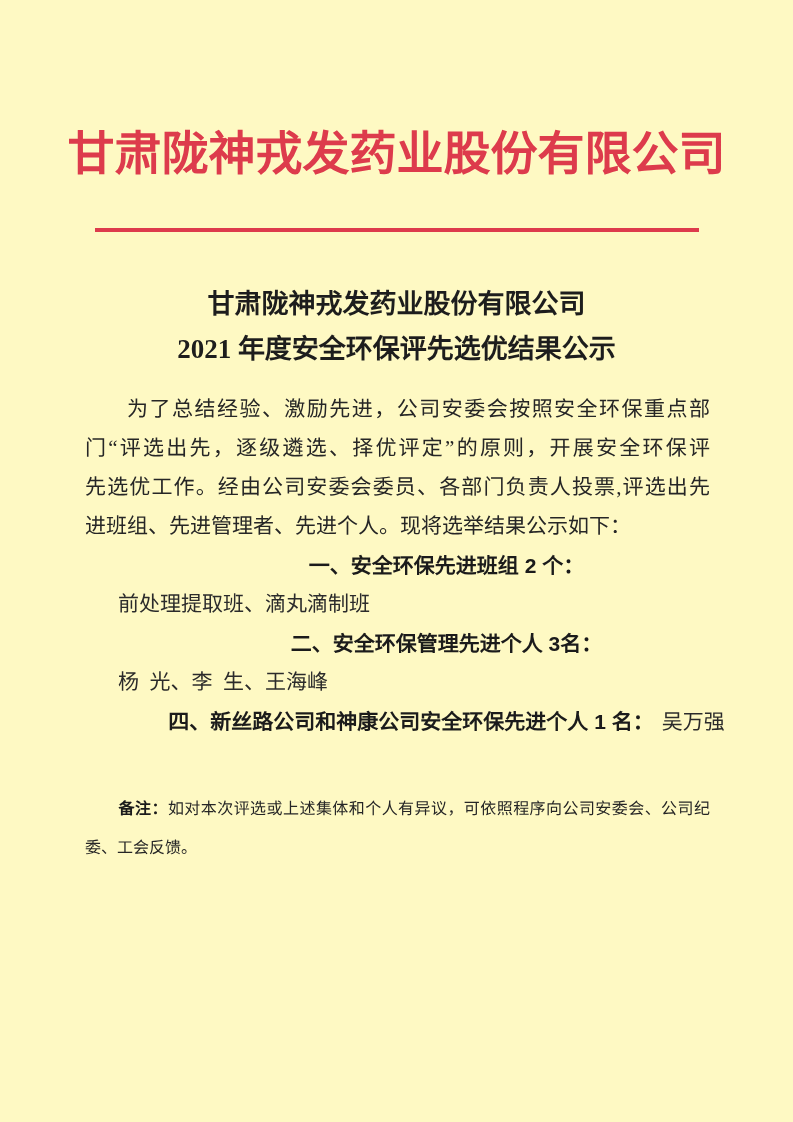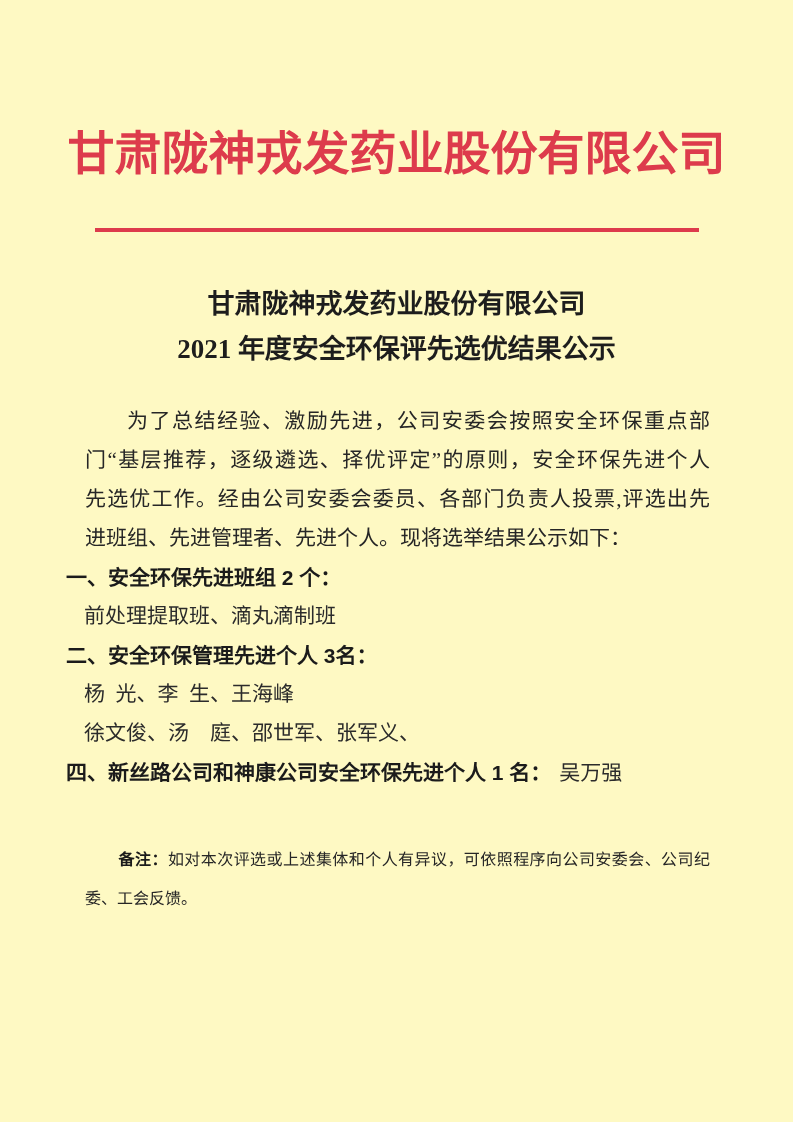--- a/index.html
+++ b/index.html
@@ -43,21 +43,21 @@
     font-size: 27px;
     color: #1d1d1d;
   }
   .doc-title .t-line {
     height: 45px;
     line-height: 45px;
     white-space: nowrap;
   }
   
   .intro {
-    margin-top: 30px;
+    margin-top: 18px;
     padding: 0 83px 0 85px;
     font-size: 21px;
     color: #262626;
   }
   .line {
     height: 39px;
     line-height: 39px;
     white-space: nowrap;
   }
   .j {
@@ -65,27 +65,28 @@
     text-align-last: justify;
   }
   .indent-first {
     padding-left: 42px;
   }
   
   .sections {
     font-size: 21px;
   }
   .sec-heading {
-    padding-left: 66px;
+    padding-left: 100px;
     font-family: "Liberation Sans", "DejaVu Sans", sans-serif;
     font-weight: 700;
     color: #1b1b1b;
+    text-align: center;
   }
   .sec-content {
-    padding-left: 84px;
+    padding-left: 118px;
     font-family: "Liberation Serif", "DejaVu Serif", serif;
     color: #2b2b2b;
   }
   .inline-name {
     font-family: Liberation Mono, monospace;
     font-weight: 400;
     color: #2b2b2b;
     margin-left: 8px;
   }
   
@@ -111,33 +112,32 @@
 
   <div class="red-rule"></div>
 
   <div class="doc-title">
     <div class="t-line">甘肃陇神戎发药业股份有限公司</div>
     <div class="t-line">2021 年度安全环保评先选优结果公示</div>
   </div>
 
   <div class="intro">
     <div class="line j indent-first">为了总结经验、激励先进，公司安委会按照安全环保重点部</div>
-    <div class="line j">门“基层推荐，逐级遴选、择优评定”的原则，安全环保先进个人</div>
+    <div class="line j">门“评选出先，逐级遴选、择优评定”的原则，开展安全环保评</div>
     <div class="line j">先选优工作。经由公司安委会委员、各部门负责人投票,评选出先</div>
     <div class="line">进班组、先进管理者、先进个人。现将选举结果公示如下：</div>
   </div>
 
   <div class="sections">
 
     <div class="line sec-heading">一、安全环保先进班组 2 个：</div>
     <div class="line sec-content">前处理提取班、滴丸滴制班</div>
 
     <div class="line sec-heading">二、安全环保管理先进个人 3名：</div>
     <div class="line sec-content">杨 光、李 生、王海峰</div>
 
-    <div class="line sec-content">徐文俊、汤　庭、邵世军、张军义、</div>
 
     <div class="line sec-heading"><span>四、新丝路公司和神康公司安全环保先进个人 1 名：</span><span class="inline-name">吴万强</span></div>
   </div>
 
   <p class="note"><span class="note-label">备注：</span><span>如对本次评选或上述集体和个人有异议，可依照程序向公司安委会、公司纪委、工会反馈。</span></p>
 
 </div>
 
 </body></html>

